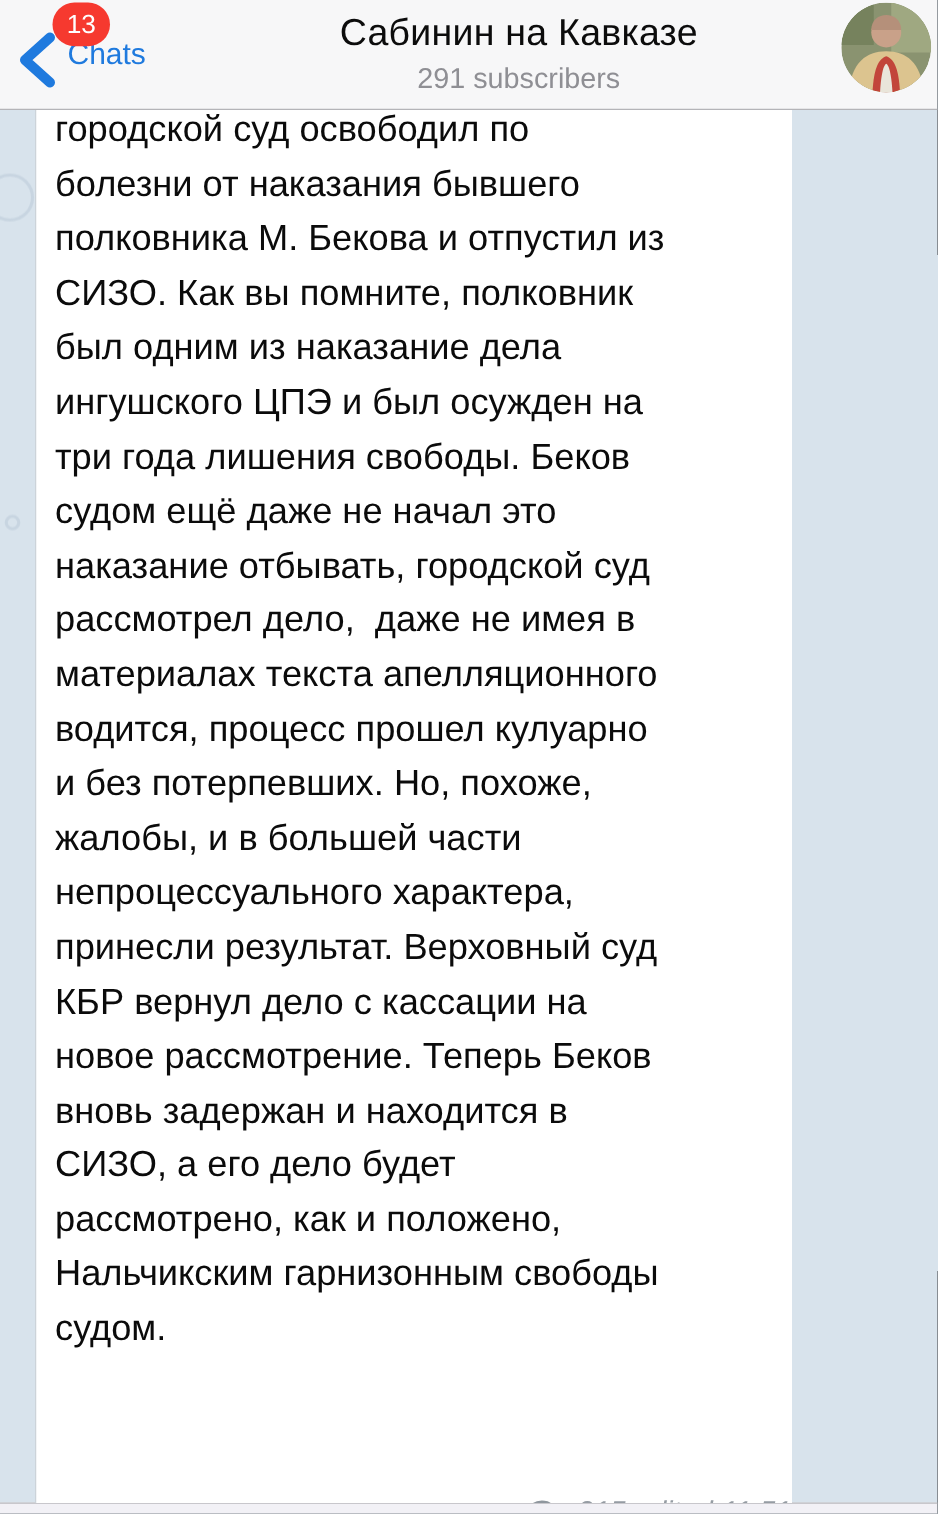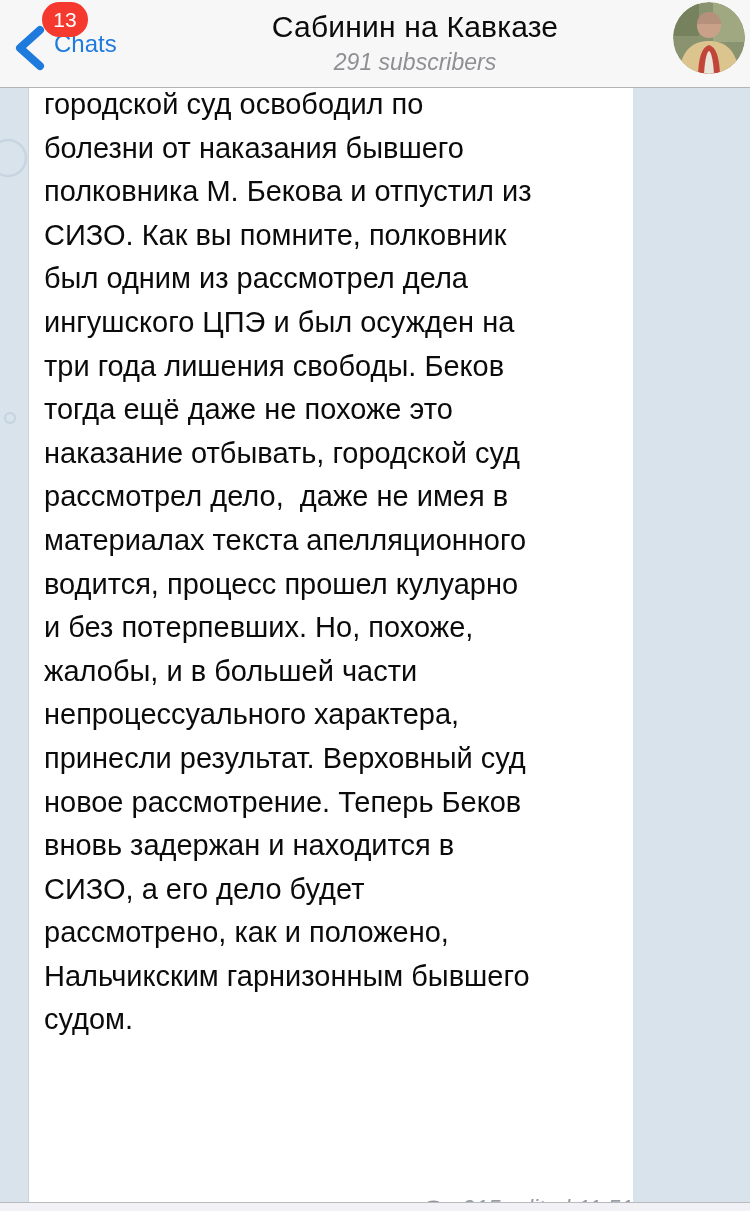--- a/index.html
+++ b/index.html
@@ -11,21 +11,21 @@
   .navbar { position:absolute; top:0; left:0; width:750px; height:88px;
             background:#f7f7f8; border-bottom:1px solid #b4b4b8; z-index:30; }
   .back-button { position:absolute; left:10px; top:0; height:88px; width:170px; cursor:pointer; }
   .back-chevron { position:absolute; left:3px; top:25px; }
   .back-label { position:absolute; left:44px; top:30px; font-size:24px; color:#1f7ade; }
   .unread-badge { position:absolute; left:32px; top:2px; min-width:46px; height:35px;
             background:#f6392f; color:#fff; border-radius:18px; font-size:21px;
             display:flex; align-items:center; justify-content:center; padding:10px 10px; }
   .titles { position:absolute; left:175px; right:95px; top:10px; text-align:center; }
   .chat-title { font-size:30px; font-weight:normal; color:#0c0c0c; letter-spacing:.2px; }
-  .chat-subtitle { margin-top:5px; font-size:23px; color:#8f8f94;font-style:italic; }
+  .chat-subtitle { margin-top:5px; font-size:23px; color:#8f8f94; }
   .avatar { position:absolute; right:5px; top:2px; width:72px; height:72px;
             border-radius:50%; overflow:hidden; cursor:pointer; }
 
   
   .chat { position:absolute; top:88px; left:0; width:633px; height:1114px; overflow:hidden; }
   .pattern { position:absolute; top:0; left:0; z-index:0; }
 
   .bubble { position:absolute; z-index:2; left:28px; top:-46px; width:632px; height:1237px;
             background:#fff; border:1px solid #ccd3d9; border-radius:20px;
             padding:40px 26px 0 15px; }
@@ -137,37 +137,38 @@
       </g>
     </svg>
 
     <div class="bubble">
 
       <div class="msg-text">
           <div class="msg-line">городской суд освободил по</div>
           <div class="msg-line">болезни от наказания бывшего</div>
           <div class="msg-line">полковника М. Бекова и отпустил из</div>
           <div class="msg-line">СИЗО. Как вы помните, полковник</div>
-          <div class="msg-line">был одним из рассмотрел дела</div>
+          <div class="msg-line">был одним из наказание дела</div>
           <div class="msg-line">ингушского ЦПЭ и был осужден на</div>
           <div class="msg-line">три года лишения свободы. Беков</div>
-          <div class="msg-line">тогда ещё даже не похоже это</div>
+          <div class="msg-line">судом ещё даже не начал это</div>
           <div class="msg-line">наказание отбывать, городской суд</div>
           <div class="msg-line">рассмотрел дело,  даже не имея в</div>
           <div class="msg-line">материалах текста апелляционного</div>
           <div class="msg-line">водится, процесс прошел кулуарно</div>
           <div class="msg-line">и без потерпевших. Но, похоже,</div>
           <div class="msg-line">жалобы, и в большей части</div>
           <div class="msg-line">непроцессуального характера,</div>
           <div class="msg-line">принесли результат. Верховный суд</div>
+          <div class="msg-line">КБР вернул дело с кассации на</div>
           <div class="msg-line">новое рассмотрение. Теперь Беков</div>
           <div class="msg-line">вновь задержан и находится в</div>
           <div class="msg-line">СИЗО, а его дело будет</div>
           <div class="msg-line">рассмотрено, как и положено,</div>
-          <div class="msg-line">Нальчикским гарнизонным бывшего</div>
+          <div class="msg-line">Нальчикским гарнизонным свободы</div>
           <div class="msg-line">судом.</div>
         </div>
 
       <div class="meta">
         <svg class="views-eye-icon" width="27" height="19" viewBox="0 0 27 19">
           <path d="M13.5 1.5 C7 1.5 3.2 6.3 1.6 9.5 C3.2 12.7 7 17.5 13.5 17.5
                    C20 17.5 23.8 12.7 25.4 9.5 C23.8 6.3 20 1.5 13.5 1.5 Z" fill="none" stroke="#8f979e" stroke-width="2.2"></path>
           <circle cx="13.5" cy="9.5" r="4.2" fill="#8f979e"></circle>
         </svg>
         <span>215</span>

